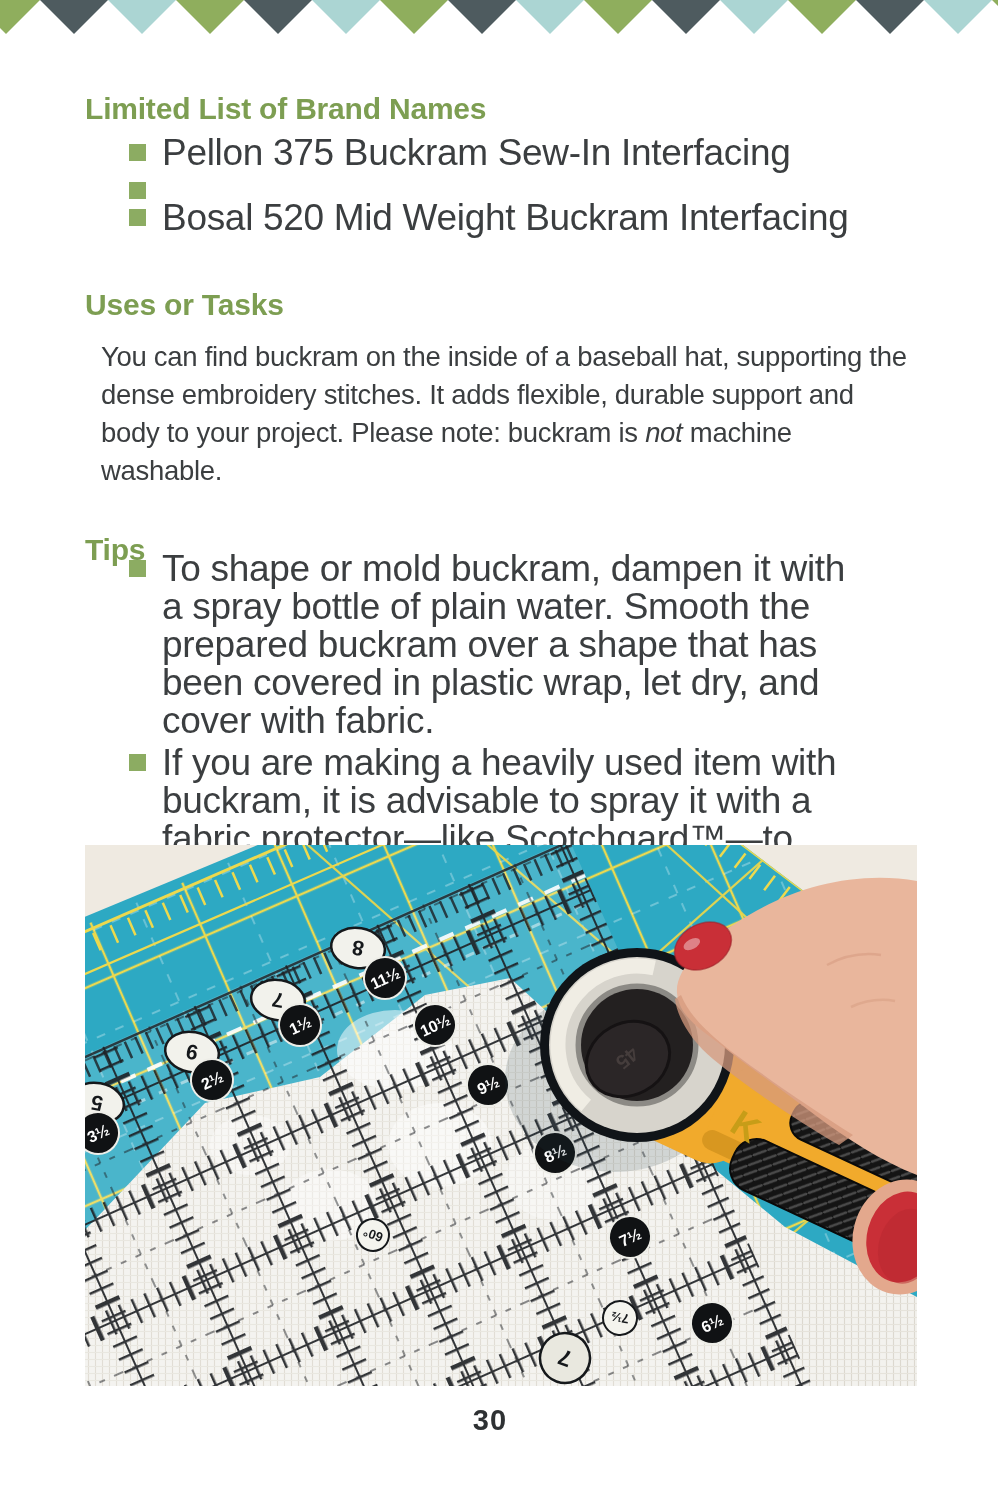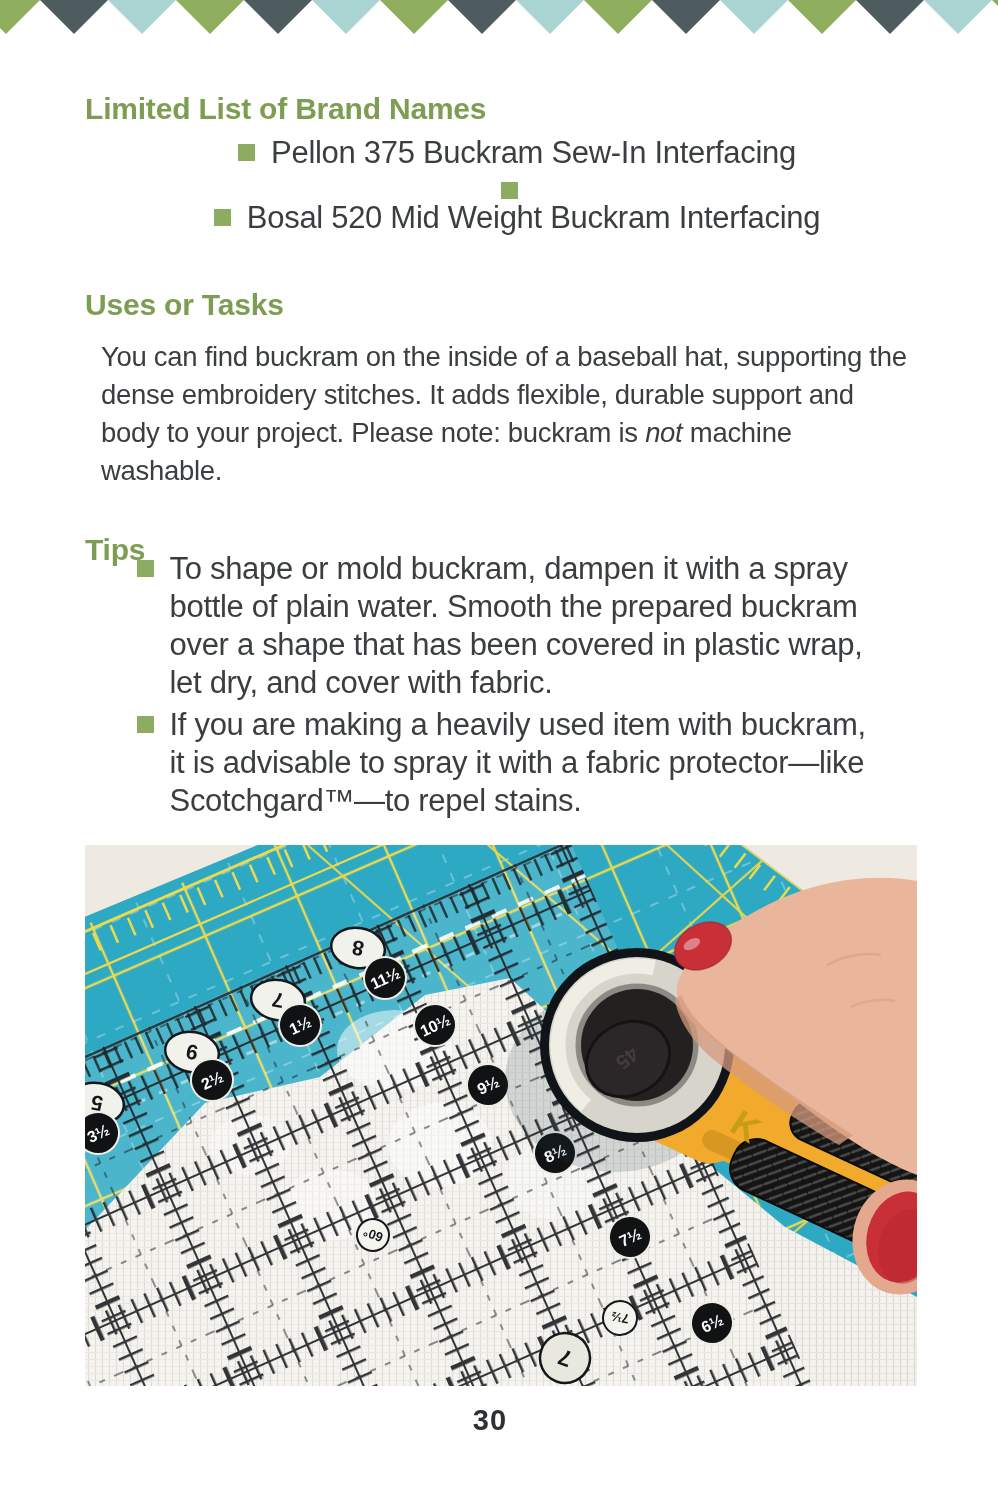--- a/index.html
+++ b/index.html
@@ -9,21 +9,21 @@
   .page{position:absolute;inset:0;width:998px;height:1500px;background:#ffffff;overflow:hidden;}
   .banner{position:absolute;top:0;left:0;width:998px;height:34px;display:block;}
   .section-title{position:absolute;left:85px;margin:0;font-size:30px;font-weight:bold;
        color:var(--heading-green,#7d9e52);letter-spacing:-0.2px;}
   #brands-title{top:92px;}
   #uses-title{top:288px;}
   #tips-title{top:533px;}
   .bullet-list{position:absolute;left:85px;margin:0;padding:0;list-style:none;}
   #brands-list{top:134px;width:820px;}
   #tips-list{top:550px;width:792px;}
-  .bullet-list li{display:flex;align-items:flex-start;font-size:31px;line-height:38px;letter-spacing:-0.3px;justify-content:center;}
+  .bullet-list li{display:flex;align-items:flex-start;font-size:37px;line-height:38px;letter-spacing:-0.3px;}
   #tips-list li + li{margin-top:4px;}
   .bullet-sq{width:17px;height:17px;background:var(--bullet-green,#8cac62);flex:0 0 17px;
        margin:10px 16px 0 44px;}
   .li-text{display:block;max-width:700px;}
   #brands-list .li-text{max-width:740px;white-space:nowrap;}
   .body-par{position:absolute;left:85px;top:322px;margin:16px;width:808px;font-size:27.5px;
        line-height:38px;letter-spacing:-0.3px;}
   .body-par .it{font-style:italic;}
   .photo{position:absolute;left:85px;top:845px;width:832px;height:541px;margin:0;overflow:hidden;}
   .photo svg{display:block;}

